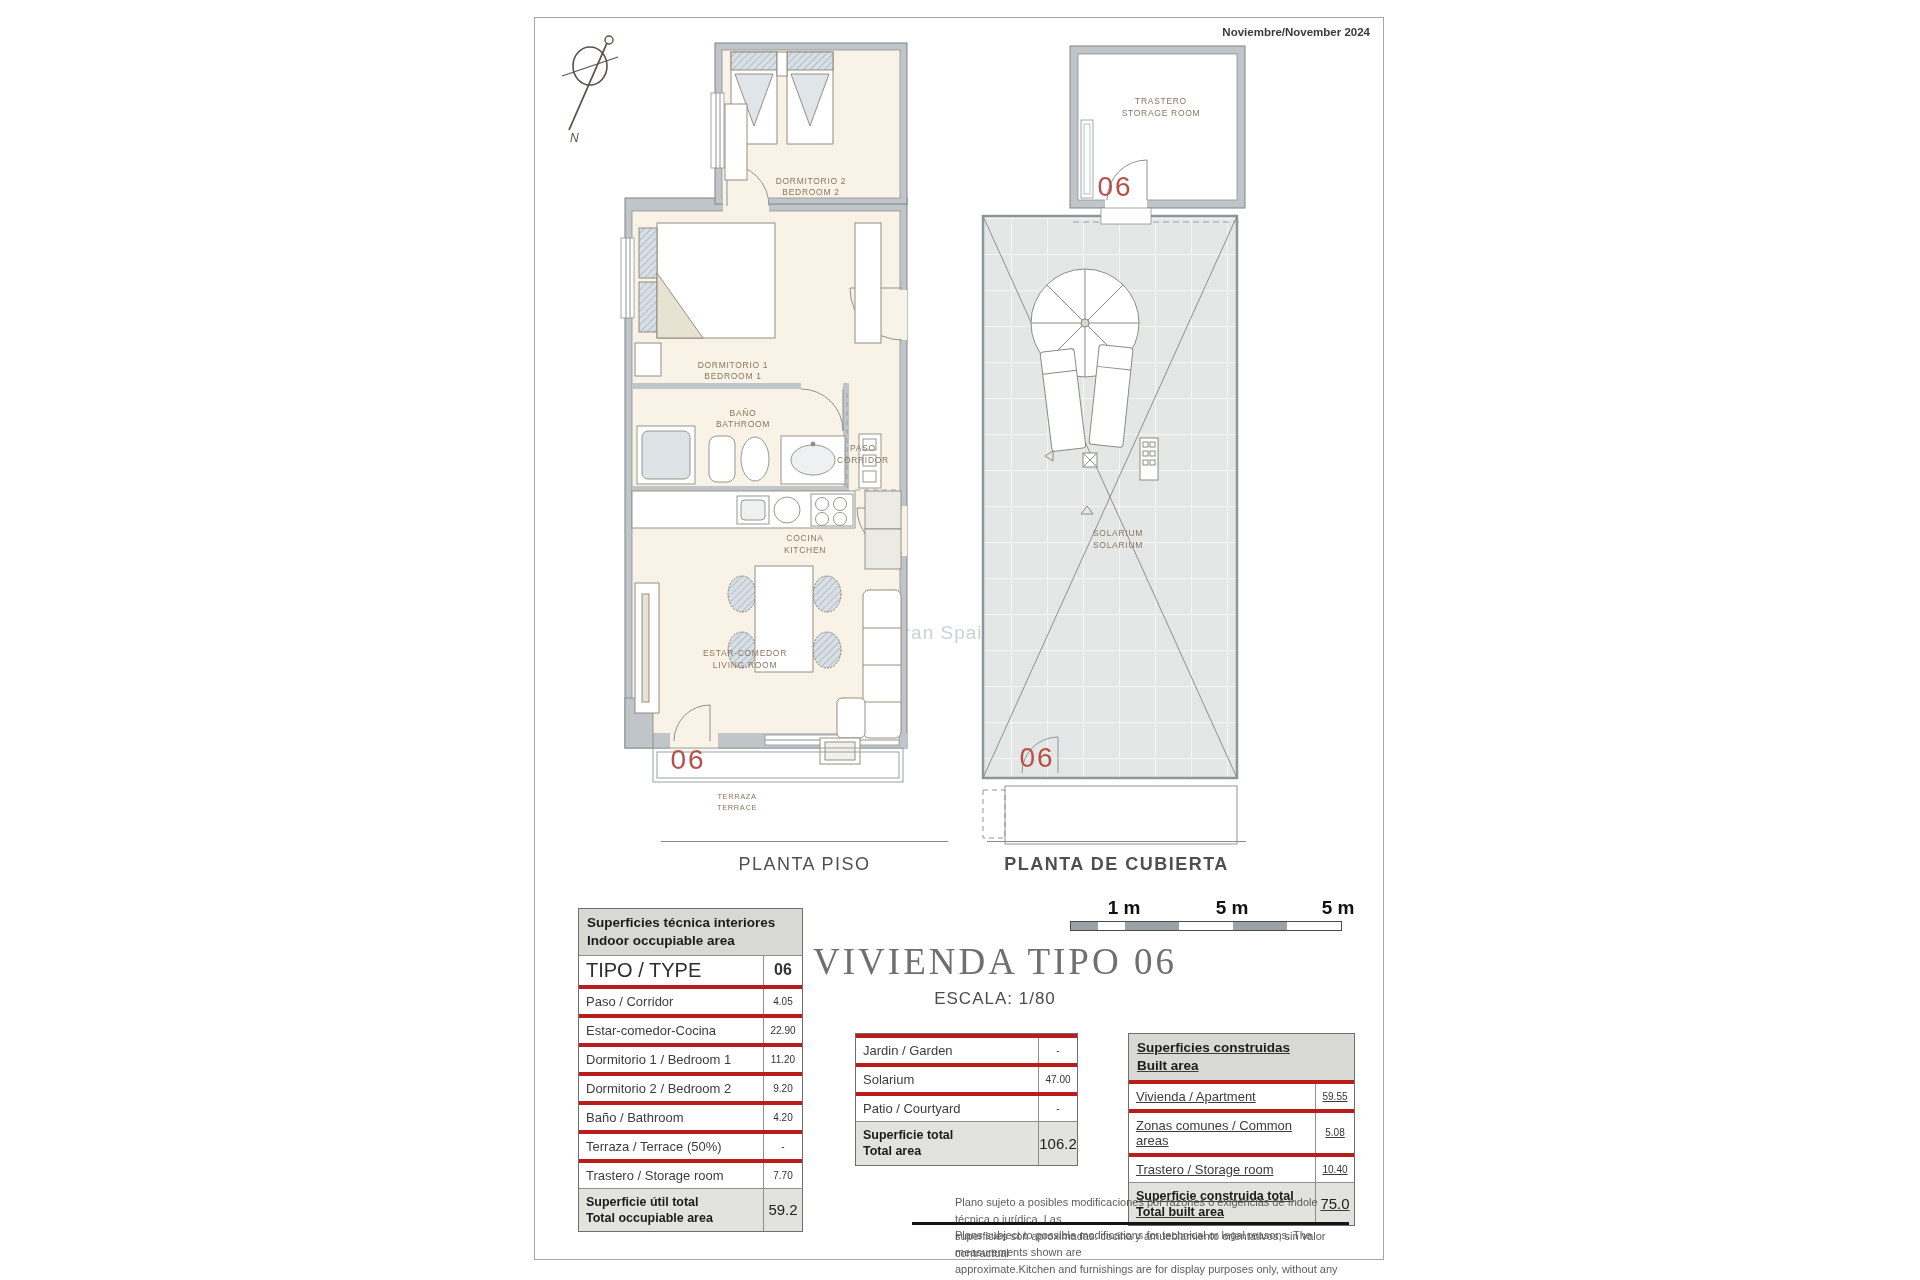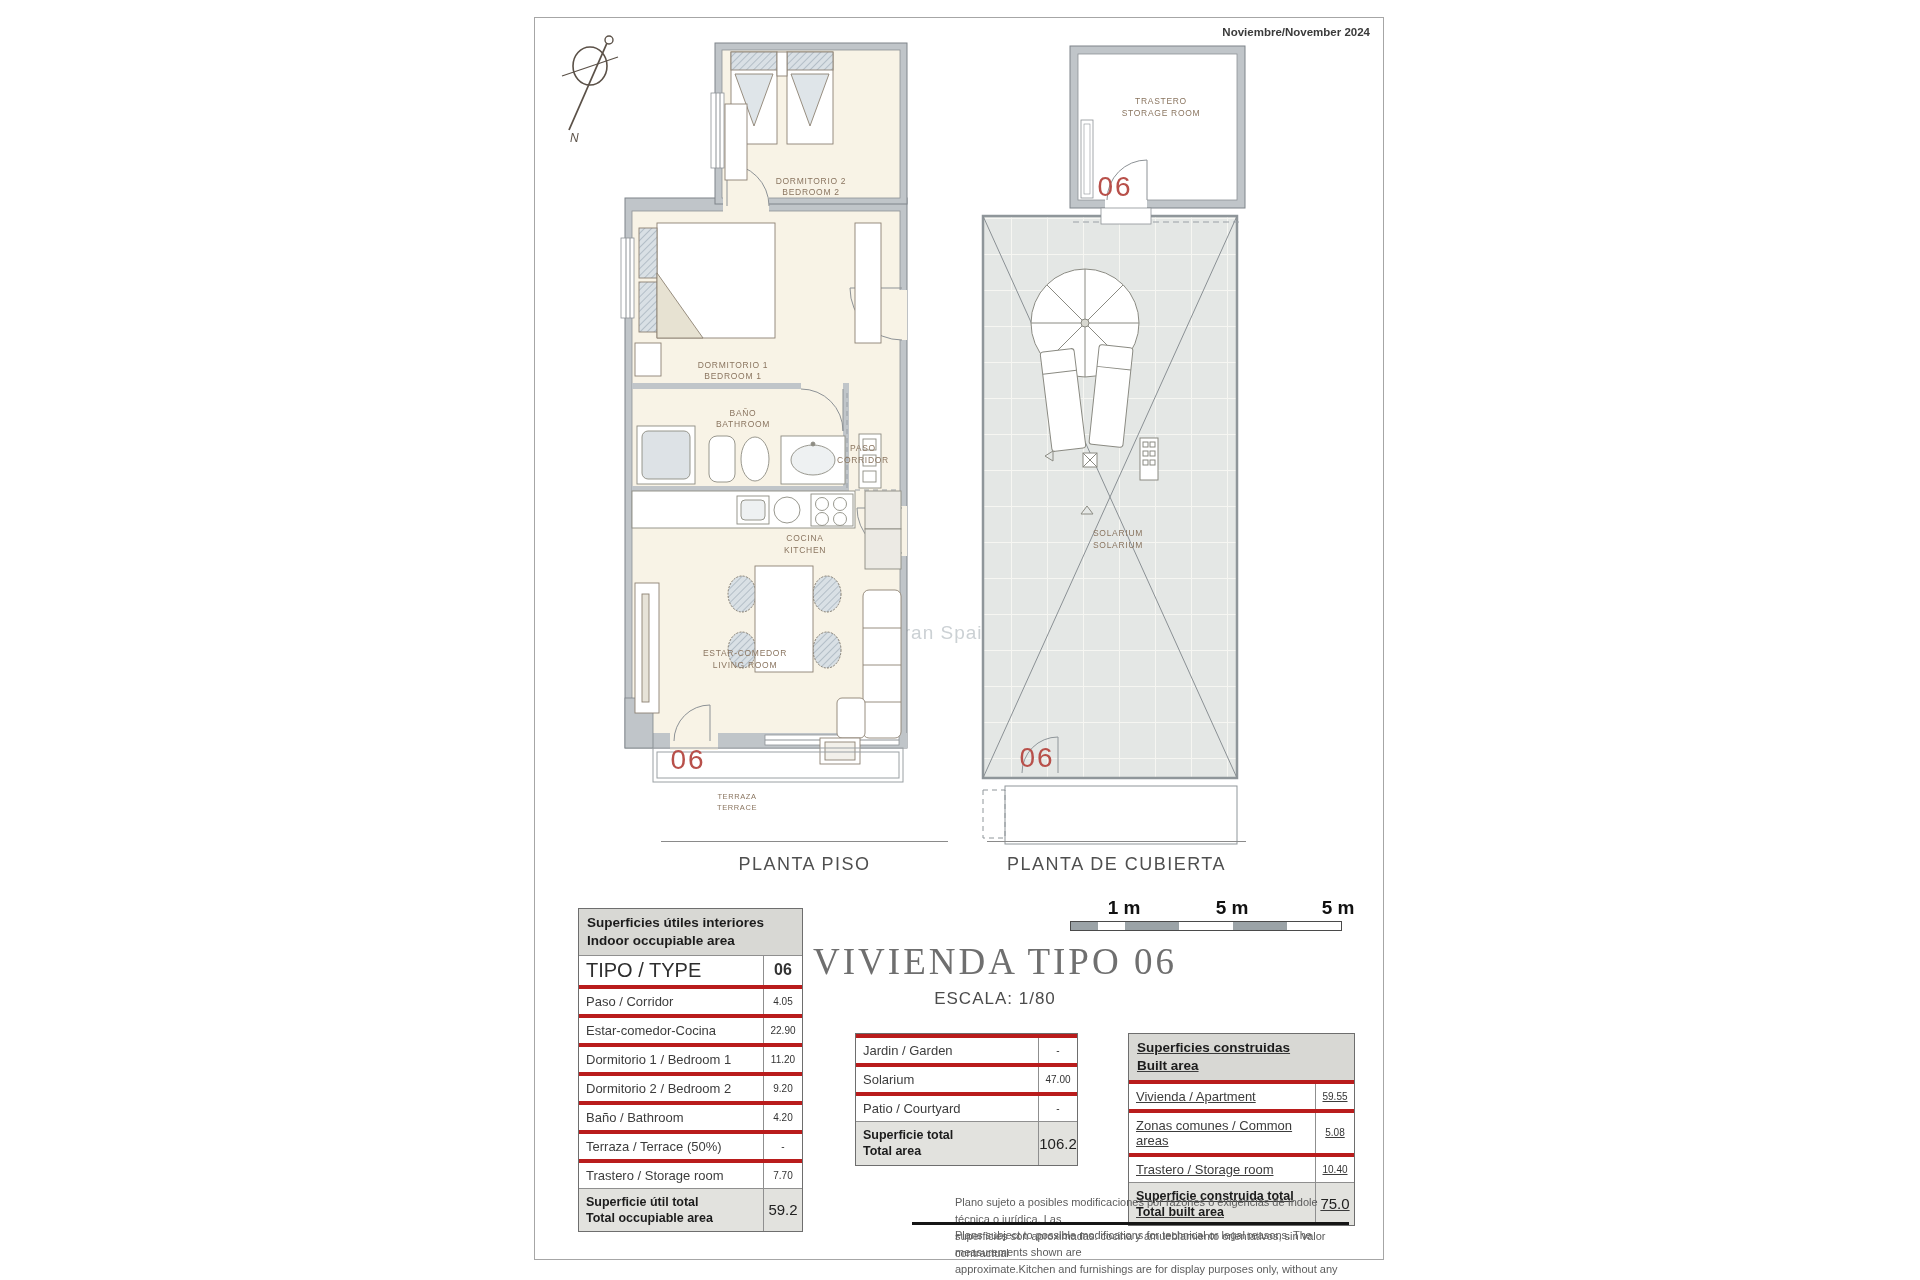--- a/index.html
+++ b/index.html
@@ -272,21 +272,21 @@
       <text class="roomlabel" x="143" y="498">SOLARIUM</text>
       <text class="roomlabel" x="143" y="510">SOLARIUM</text>
       <text class="unitnum" x="140" y="158" font-size="26">06</text>
       <text class="unitnum" x="62" y="729" font-size="26">06</text>
     </g>
   </svg>
 
   <div class="abs cap-line" style="left:661px;top:841px;width:287px;">
     <div class="caption">PLANTA PISO</div>
   </div>
-  <div class="abs cap-line" style="left:987px;top:841px;width:259px;">
+  <div class="abs cap-line" style="left:987px;top:841px;width:259px;font-weight:bold;">
     <div class="caption">PLANTA DE CUBIERTA</div>
   </div>
 
   <div class="abs sb-label" style="left:1094px;">1 m</div>
   <div class="abs sb-label" style="left:1202px;">5 m</div>
   <div class="abs sb-label" style="left:1308px;">5 m</div>
   <div class="abs scalebar">
     <div style="width:27px;background:#9ba3a7;"></div>
     <div style="width:27px;background:#ffffff;"></div>
     <div style="width:54px;background:#9ba3a7;"></div>
@@ -295,21 +295,21 @@
     <div style="width:54px;background:#ffffff;"></div>
   </div>
 
   <div class="abs title-block">
     <div class="title-main">VIVIENDA TIPO 06</div>
     <div class="title-scale">ESCALA: 1/80</div>
   </div>
 
   <div class="abs ptable" style="left:578px;top:908px;width:223px;">
     <div class="thead">
-      <div>Superficies útiles interiores</div>
+      <div>Superficies técnica interiores</div>
       <div>Indoor occupiable area</div>
     </div>
     <div class="ttype">
       <div class="lbl">TIPO / TYPE</div>
       <div class="val">06</div>
     </div>
     <div class="trow">
       <div class="lbl">Paso / Corridor</div>
       <div class="val">4.05</div>
     </div>

